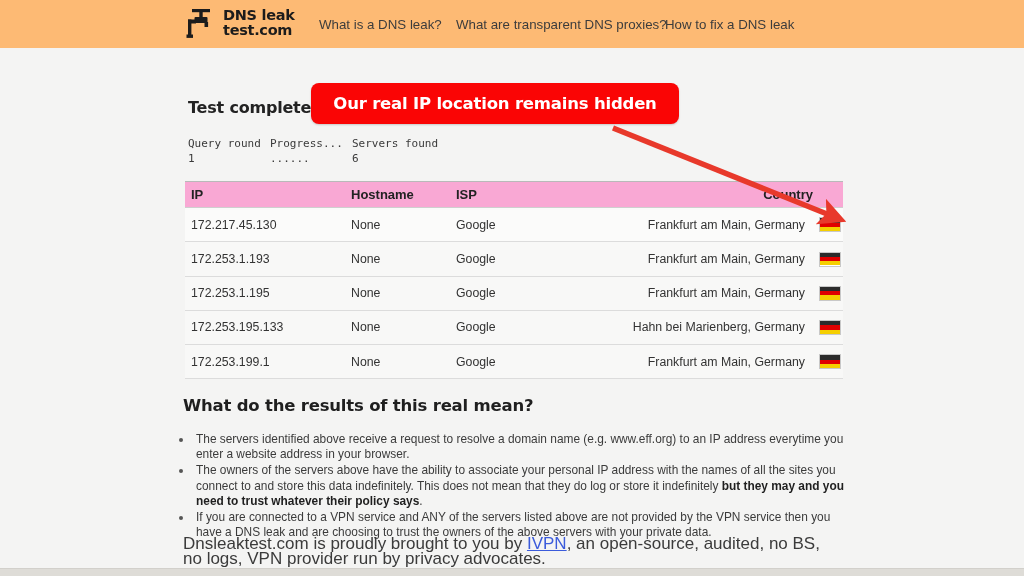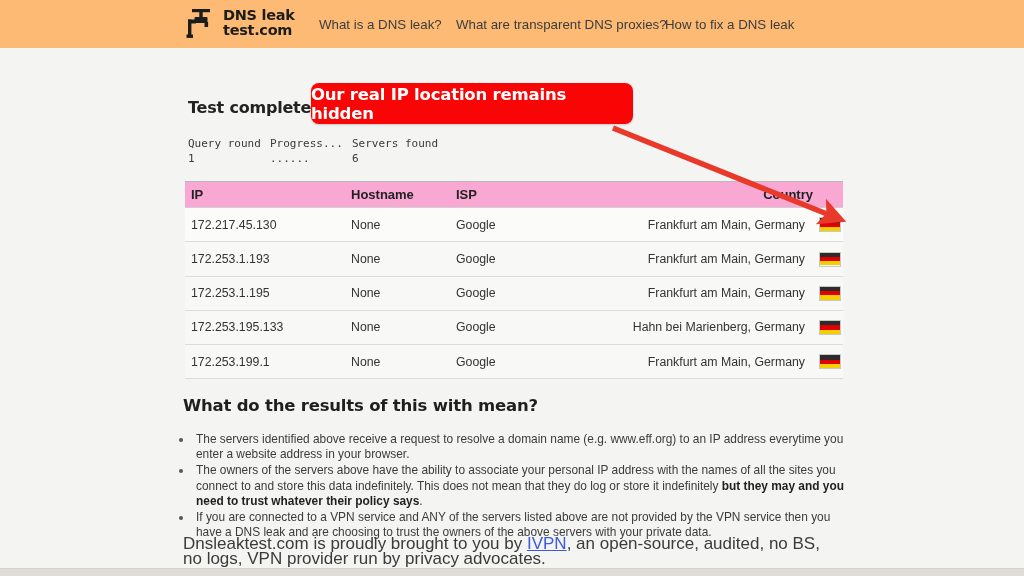--- a/index.html
+++ b/index.html
@@ -48,21 +48,21 @@
 
   .result-head {
     position: absolute; left: 7px; top: 50px;
     font-family: "DejaVu Sans", sans-serif;
     font-size: 16px; font-weight: bold; color: #222222;
     letter-spacing: -0.2px;
   }
 
   .ip-badge {
     position: absolute; left: 130px; top: 35px;
-    width: 322px; height: 41px;
+    width: 368px; height: 41px;
     background: #fa0505;
     border-radius: 8px;
     display: flex; align-items: center; justify-content: center;
     color: #ffffff; font-size: 16.5px; font-weight: bold;
     font-family: "DejaVu Sans", sans-serif;
     letter-spacing: -0.2px;
     box-shadow: 0 1px 2px rgba(0,0,0,0.18);
     z-index: 4;
   }
 
@@ -250,21 +250,21 @@
             <tr>
               <td class="col-ip">172.253.199.1</td>
               <td class="col-host">None</td>
               <td class="col-isp">Google</td>
               <td class="col-country">Frankfurt am Main, Germany</td>
               <td class="col-flag"><span class="flag-de"><i class="s1"></i><i class="s2"></i><i class="s3"></i></span></td>
             </tr>
           </tbody>
       </table>
 
-      <div class="explain-title">What do the results of this with mean?</div>
+      <div class="explain-title">What do the results of this real mean?</div>
 
       <ul class="bullets" id="bullet-list">
           <li><span>The servers identified above receive a request to resolve a domain name (e.g. www.eff.org) to an IP address everytime you enter a website address in your browser.</span></li>
           <li><span>The owners of the servers above have the ability to associate your personal IP address with the names of all the sites you connect to and store this data indefinitely. This does not mean that they do log or store it indefinitely </span><b>but they may and you need to trust whatever their policy says</b><span>.</span></li>
           <li><span>If you are connected to a VPN service and ANY of the servers listed above are not provided by the VPN service then you have a DNS leak and are choosing to trust the owners of the above servers with your private data.</span></li>
         </ul>
 
       <div class="footer-note">
         <span>Dnsleaktest.com is proudly brought to you by </span><a href="#">IVPN</a><span>, an open-source, audited, no BS, no logs, VPN provider run by privacy advocates.</span>
       </div>

